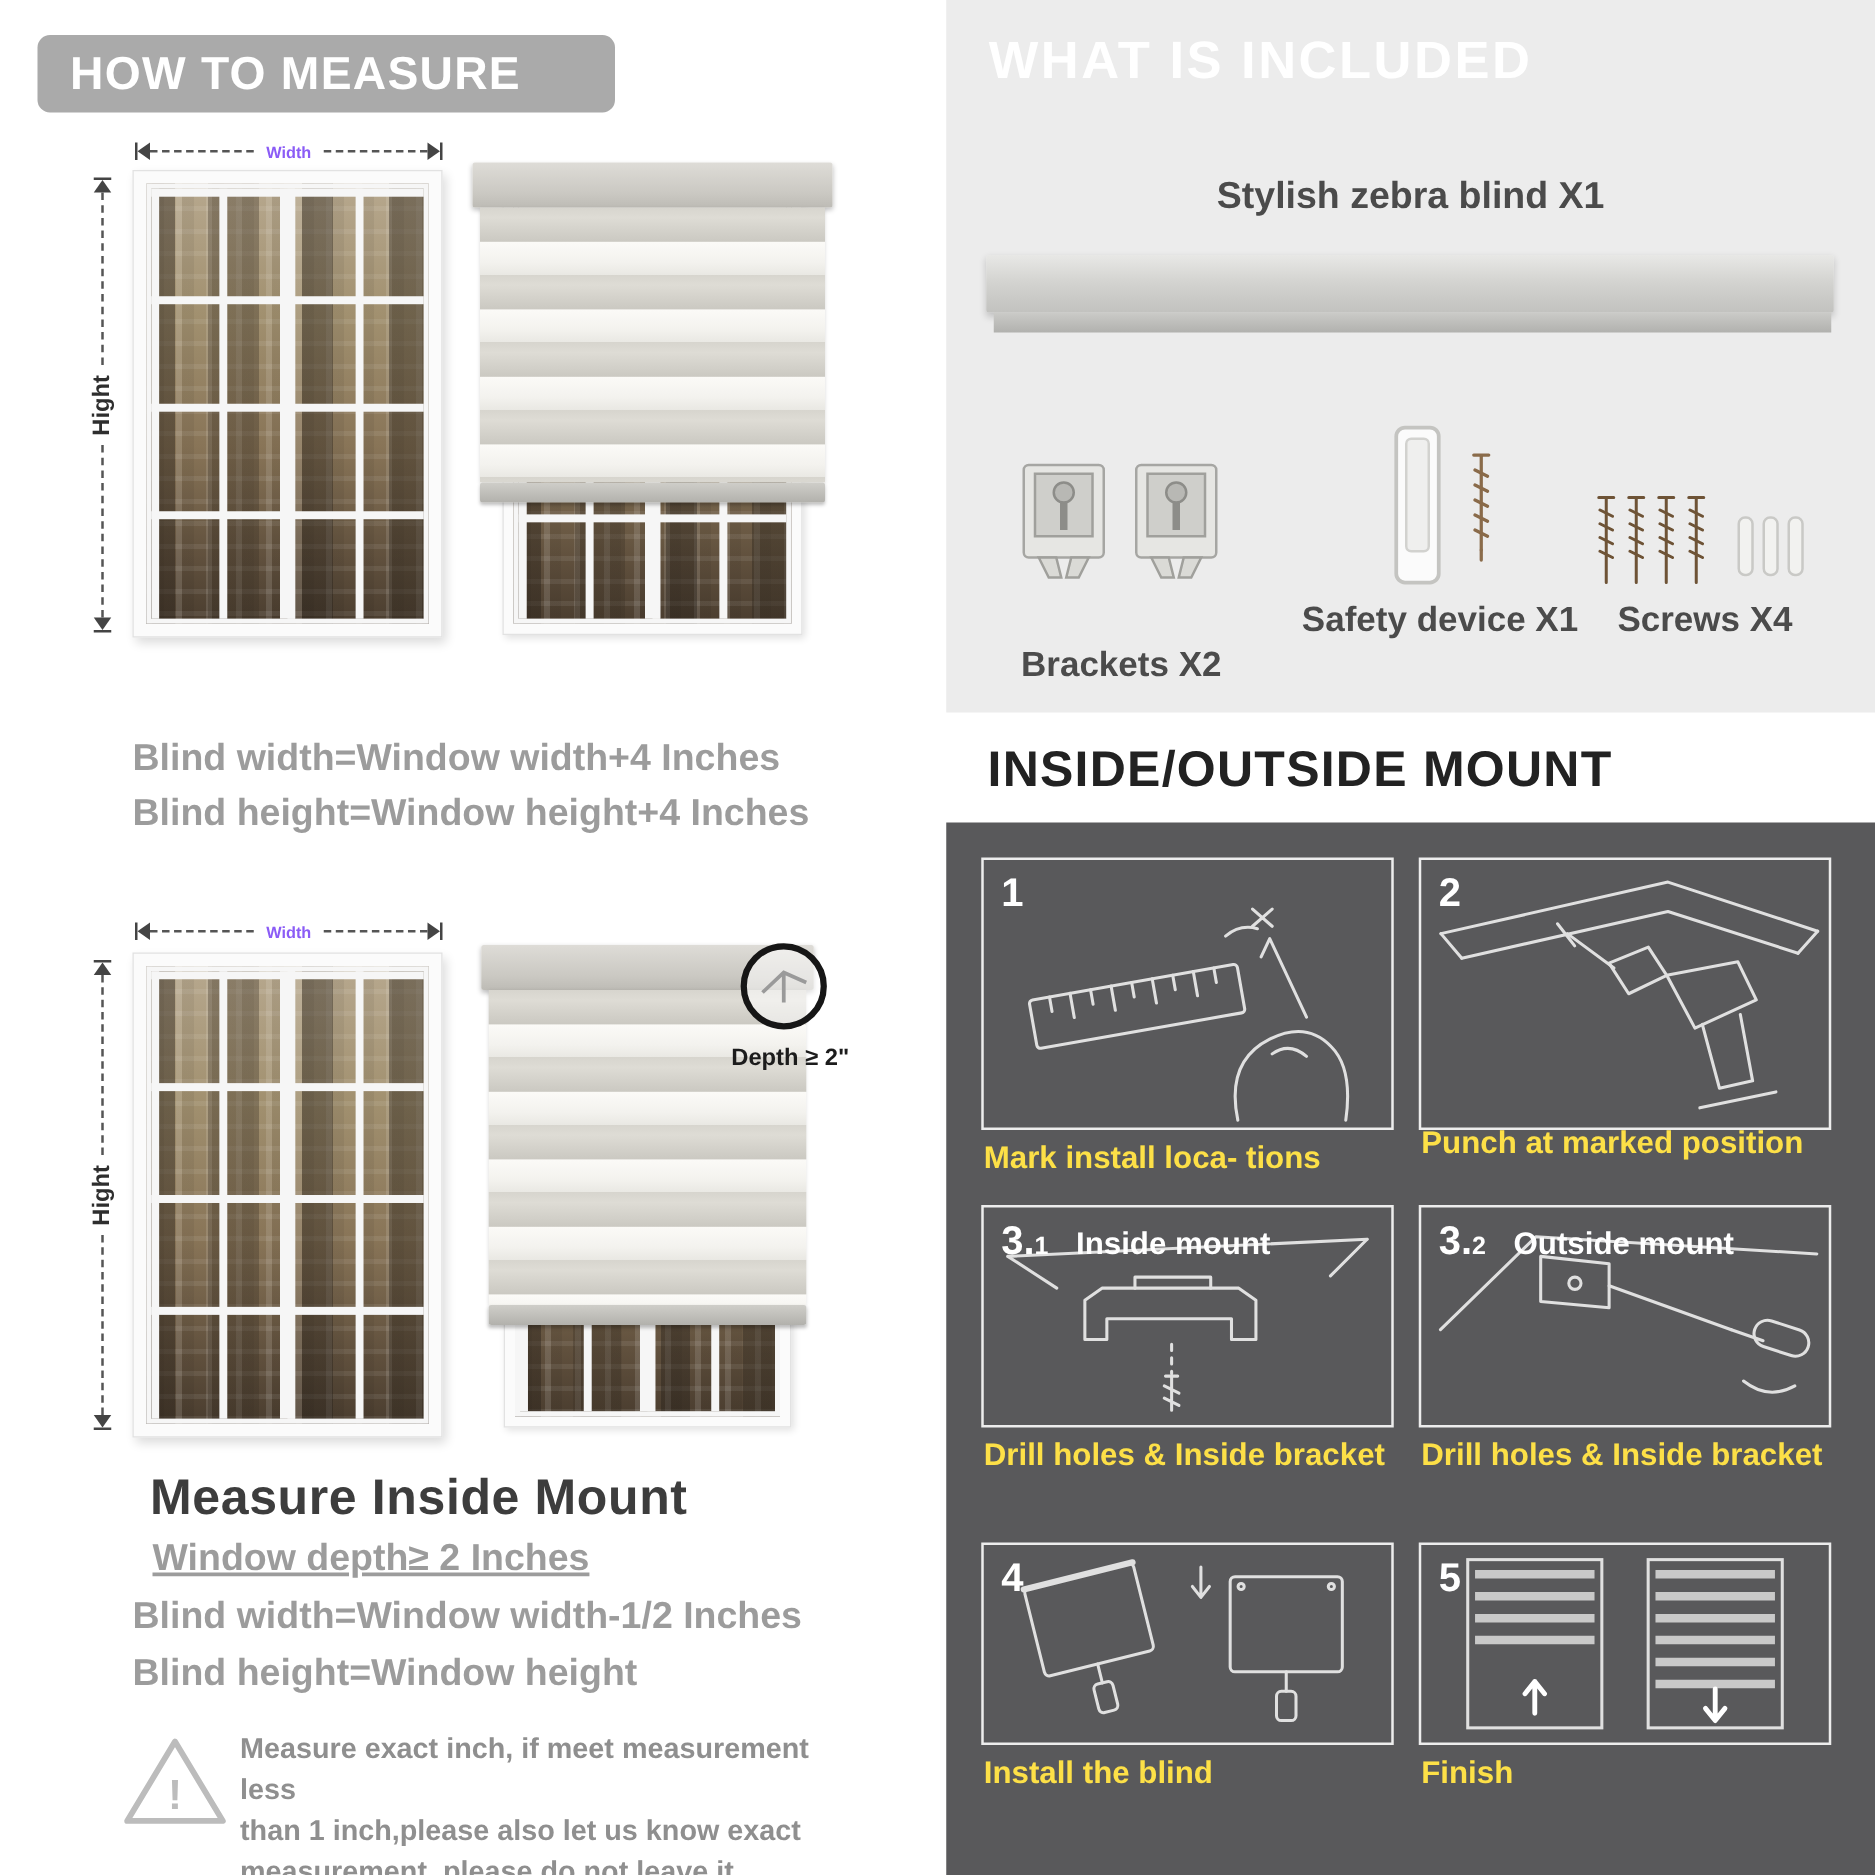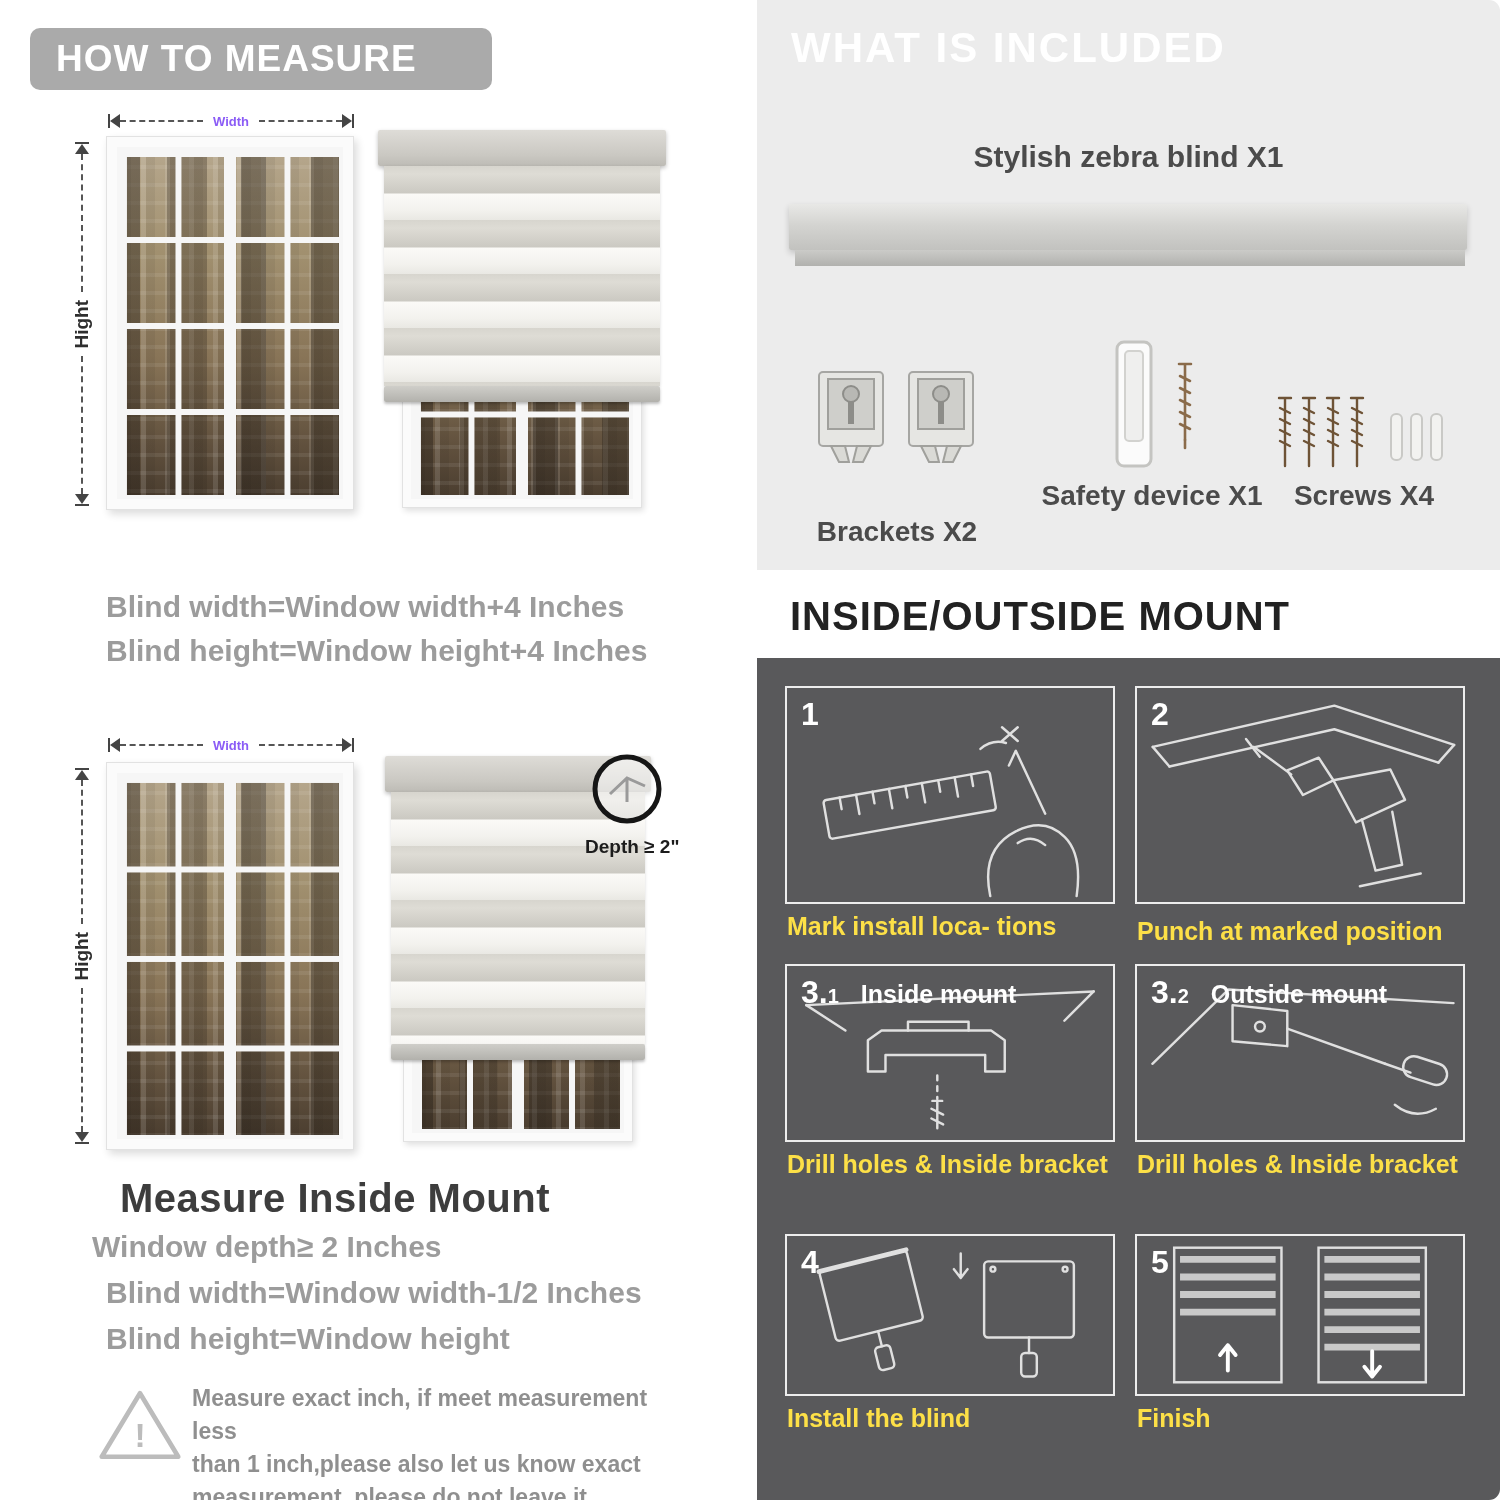--- a/index.html
+++ b/index.html
@@ -1,18 +1,18 @@
 <!DOCTYPE html>
 <html><head>
 <meta charset="utf-8">
 <style>
   * { margin:0; padding:0; box-sizing:border-box; }
   html,body { width:1500px; height:1500px; }
   body { font-family:"Liberation Sans", sans-serif; background:#ffffff; }
-  .canvas { position:relative; width:1500px; height:1500px; background:#ffffff; overflow:hidden;border-radius:11px; }
+  .canvas { position:relative; width:1500px; height:1500px; background:#ffffff; overflow:hidden; }
 
   
   .pill { position:absolute; left:30px; top:28px; width:462px; height:62px; background:#aaaaaa;
           border-radius:10px; color:#ffffff; font-size:37px; font-weight:bold; letter-spacing:1px;
           display:flex; align-items:center; padding-left:26px; }
 
   .lh { position:absolute; font-size:40px; font-weight:bold; color:#3d3d3d; letter-spacing:0.5px; }
   .lgray { position:absolute; font-size:30px; font-weight:bold; color:#9c9c9c; }
 
   
@@ -170,21 +170,21 @@
   </div>
   <div class="depthc" style="left:590px;top:752px;">
     <svg viewBox="0 0 74 74" width="74" height="74">
       <circle cx="37" cy="37" r="32" fill="rgba(255,255,255,.55)" stroke="#161616" stroke-width="5"></circle>
       <path d="M20 42 L37 26 L55 34 M37 26 V50" stroke="#9a9a9a" stroke-width="3" fill="none"></path>
     </svg>
   </div>
   <div class="depthlbl" style="left:585px;top:836px;">Depth ≥ 2"</div>
 
   <h2 class="lh" style="left:120px;top:1176px;">Measure Inside Mount</h2>
-  <p class="lgray" style="left:92px;top:1230px;">Window depth≥ 2 Inches</p>
+  <p class="lgray" style="left:122px;top:1230px;text-decoration:underline;">Window depth≥ 2 Inches</p>
   <p class="lgray" style="left:106px;top:1276px;">Blind width=Window width-1/2 Inches</p>
   <p class="lgray" style="left:106px;top:1322px;">Blind height=Window height</p>
 
   <svg class="warnsvg" style="left:98px;top:1386px;" width="84" height="78" viewBox="0 0 90 80">
     <path d="M45 6 L86 74 L4 74 Z" fill="none" stroke="#bcbcbc" stroke-width="5" stroke-linejoin="round"></path>
     <text x="45" y="64" text-anchor="middle" font-size="36" font-weight="bold" fill="#bcbcbc">!</text>
   </svg>
   <div class="notetext" style="left:192px;top:1382px;width:480px;">
     <div>Measure exact inch, if meet measurement less</div>
     <div>than 1 inch,please also let us know exact</div>
@@ -283,21 +283,21 @@
           <path d="M15 60 L32 80 M322 58 L306 76"></path>
           <path d="M118 60 L156 88"></path>
           <path d="M110 52 l14 18"></path>
           <path d="M152 84 l32 -13 15 23 -31 15 Z"></path>
           <path d="M199 94 l58 -11 15 31 -50 23 Z"></path>
           <path d="M228 134 l14 52 27 -6 -10 -54"></path>
           <path d="M226 202 l62 -13"></path>
         </g>
       </svg>
     </div>
-    <div class="stepcap" style="left:380px;top:259px;text-align:center;">Punch at  marked position</div>
+    <div class="stepcap" style="left:380px;top:242px;text-align:center;">Punch at  marked position</div>
 
     <div class="stepbox" style="left:28px;top:306px;width:330px;height:178px;">
       <div class="stepnum">
         <span>3.</span>
           <span class="sub">1</span>
           <span class="tag">Inside mount</span>
       </div>
       <svg class="art" viewBox="0 0 330 178">
         <g stroke="#e0e0e0" stroke-width="2.5" fill="none" stroke-linecap="round" stroke-linejoin="round">
           <path d="M18 40 L312 26"></path>

